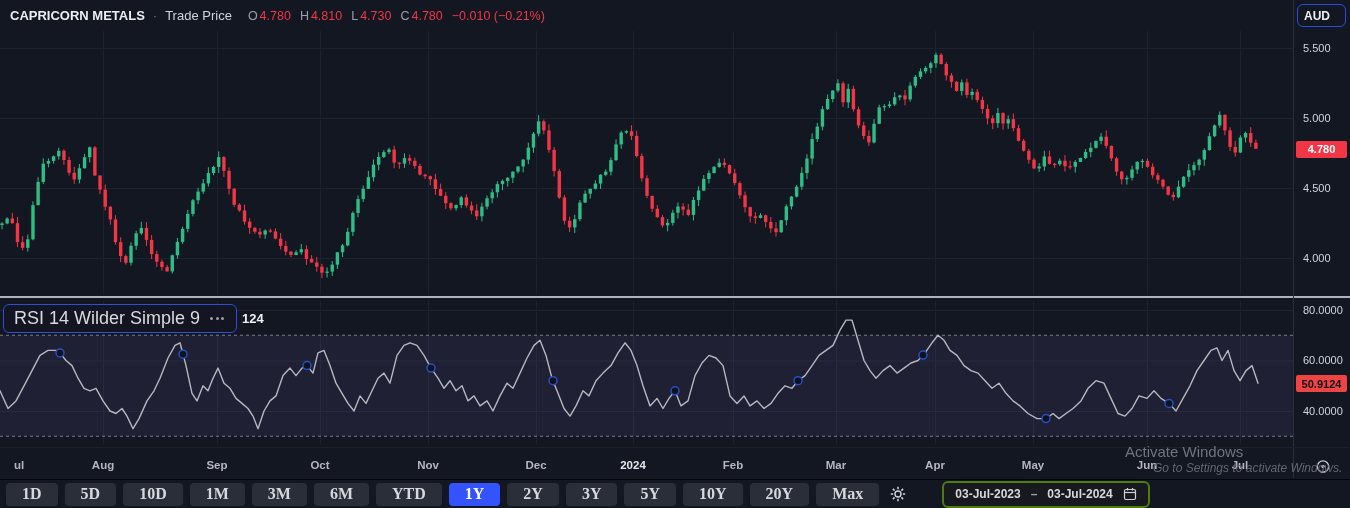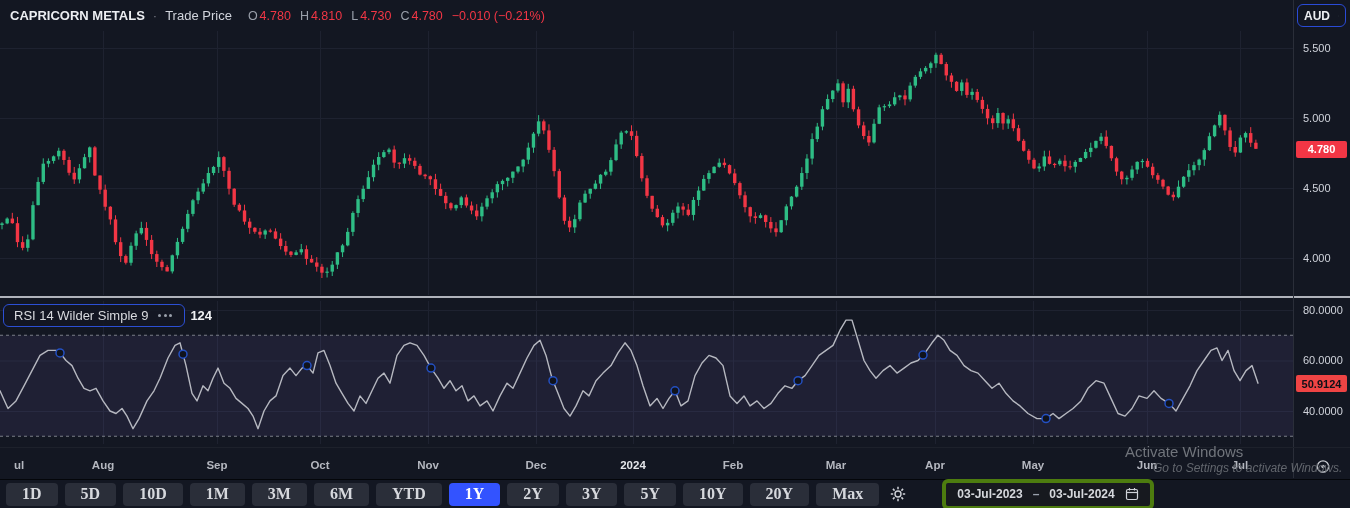--- a/index.html
+++ b/index.html
@@ -27,21 +27,21 @@
   
   .ptick{position:absolute;left:1303px;font-size:11px;color:#d1d4dc;z-index:4;}
   .badge{position:absolute;left:1296px;width:51px;text-align:center;border-radius:2px;
          font-size:11px;font-weight:700;padding:2.5px 0;z-index:4;}
   .badge.price{background:#f23645;color:#fff;}
   .badge.rsi{background:#ef4444;color:#0d1017;}
 
   
   .rsi-row{position:absolute;left:3px;top:304px;display:flex;align-items:center;gap:5px;z-index:5;}
   .rsi-chip{display:flex;align-items:center;gap:8px;border:1px solid #2c4fd4;border-radius:6px;
-            padding:3px 10px;font-size:13px;color:#d8dade;background:rgba(19,23,34,.88);cursor:pointer;}
+            padding:3px 10px;font-size:18px;color:#d8dade;background:rgba(19,23,34,.88);cursor:pointer;}
   .dots{display:flex;gap:2.5px;align-items:center;padding:2px;}
   .dots i{width:3px;height:3px;border-radius:50%;background:#9aa0ab;display:block;}
   .rsi-val{font-size:13px;font-weight:700;color:#f0f1f3;}
 
   
   .mlab{position:absolute;top:459px;transform:translateX(-50%);font-size:11.5px;font-weight:700;
         color:#b4b7bf;z-index:3;}
   .mlab.year{color:#e4e6ea;}
   .mlab.edge{transform:none;}
   .tl-gear{position:absolute;left:1309px;top:455px;width:28px;height:23px;display:flex;
@@ -56,21 +56,21 @@
   .toolbar{position:absolute;left:0;top:479px;width:1350px;height:29px;background:#131722;
            border-top:1px solid #04060a;display:flex;align-items:center;padding-left:6px;
            box-sizing:border-box;z-index:5;}
   #ranges{display:flex;gap:7px;}
   .rbtn{height:23px;padding:0 16px;background:#2a2e39;border:none;border-radius:4px;color:#d6d8dd;
         font-size:16px;font-weight:600;display:flex;align-items:center;cursor:pointer;
         font-family:Liberation Serif, serif;}
   .rbtn.active{background:#3353ff;color:#ffffff;}
   .gear-btn{margin-left:9px;background:transparent;border:none;padding:2px;cursor:pointer;
             display:flex;align-items:center;}
-  .datebox{margin-left:34px;display:flex;align-items:center;gap:10px;border:4px solid #4d7c0f;
+  .datebox{margin-left:34px;display:flex;align-items:center;gap:10px;border:2px solid #4d7c0f;
            background:#17191f;border-radius:6px;height:23px;padding:0 11px;color:#d6d8dd;
            font-size:12px;font-weight:600;cursor:pointer;}
   .dsep{color:#9aa0ab;}
 </style>
 </head>
 <body>
 
 <div class="app">
 
   <svg id="cv" width="1350" height="508">

